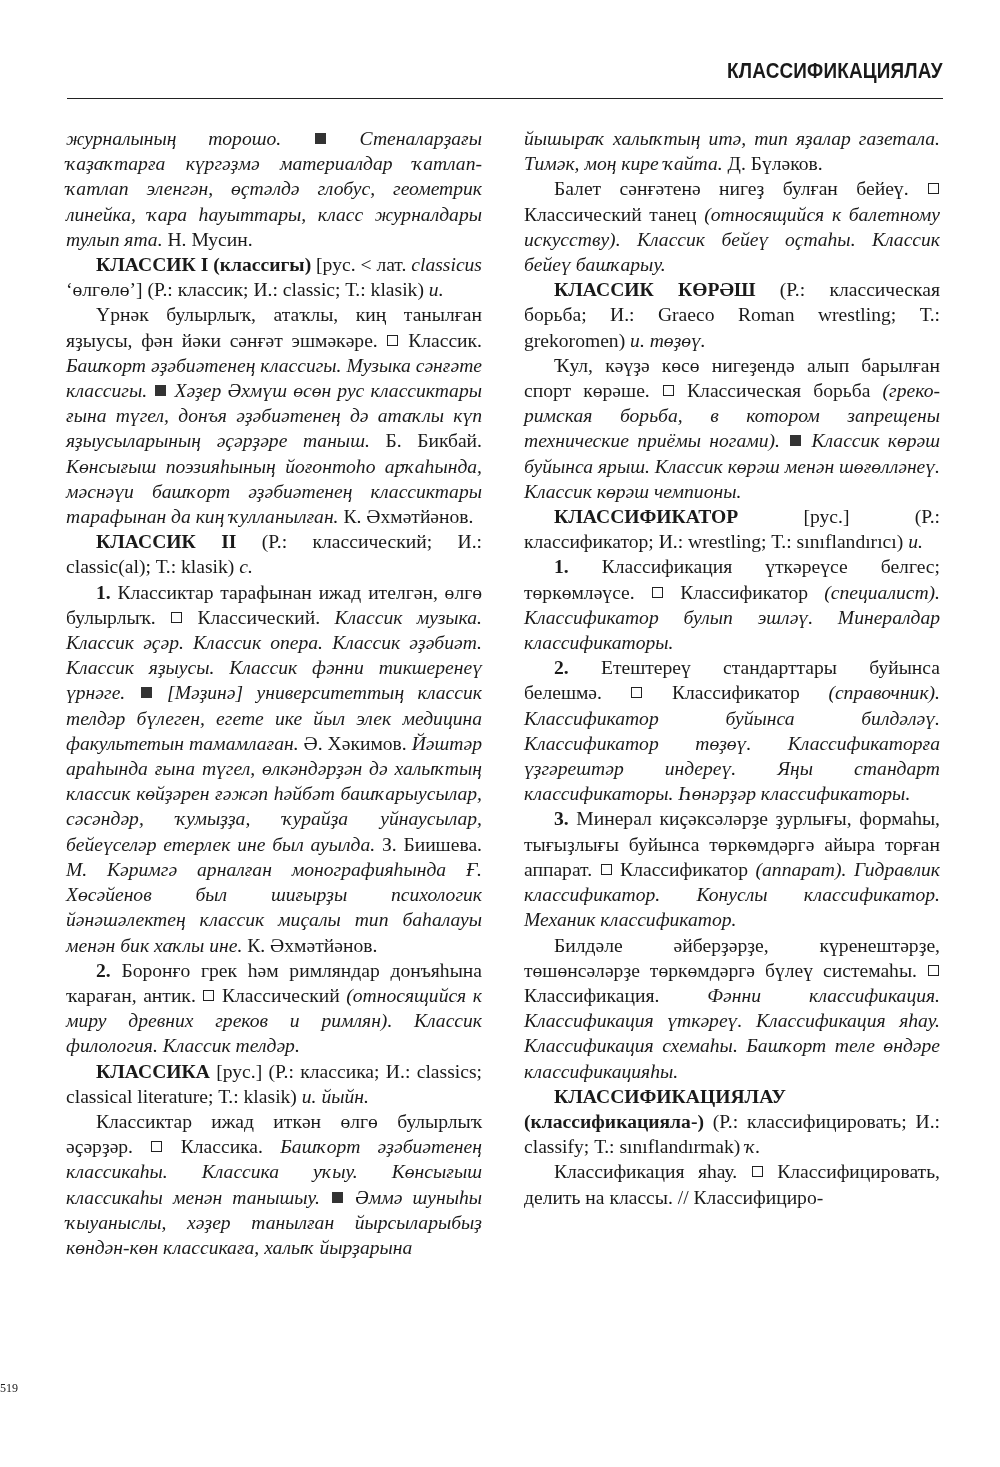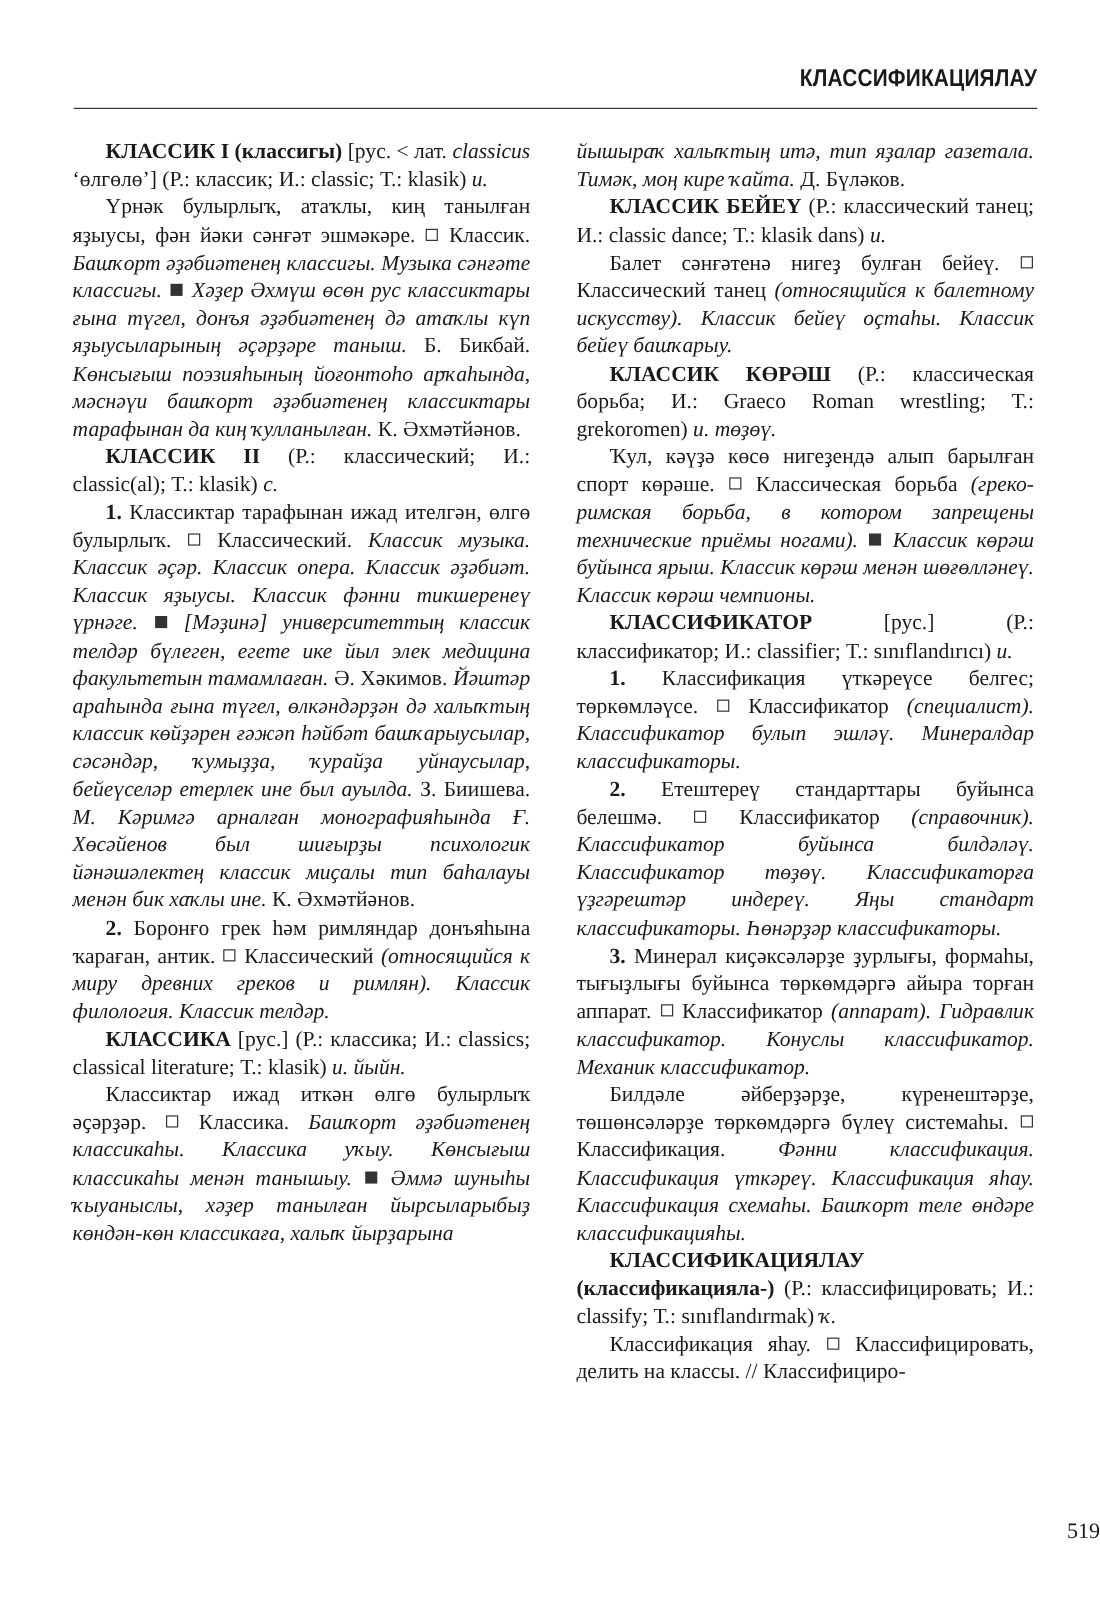--- a/index.html
+++ b/index.html
@@ -11,61 +11,61 @@
   .rule { position: absolute; left: 67px; top: 98px; width: 876px; height: 0; border-top: 1.6px solid #222; }
   .col { position: absolute; top: 126px; width: 416px; font-size: 19.6px; line-height: 25.2px; text-align: justify; hyphens: manual; }
   .col.left { left: 66px; }
   .col.right { left: 524px; }
   .p { margin: 0; text-indent: 30px; }
   .p.noindent { text-indent: 0; }
   .hw { font-weight: bold; }
   i, .it { font-style: italic; }
   .sq { display: inline-block; width: 11px; height: 11px; border: 1.3px solid #222; box-sizing: border-box; vertical-align: 1px; margin: 0 1px; }
   .bsq { display: inline-block; width: 11px; height: 11px; background: #333; vertical-align: 1px; margin: 0 2px; }
-  .folio { position: absolute; left: 0; width: 1000px; top: 1381px; text-align: right; font-size: 20px; }
+  .folio { position: absolute; left: 0; width: 1000px; top: 1381px; text-align: left; font-size: 12px; }
 </style>
 </head>
 <body>
 
 <div class="page">
 
   <div class="running-head">КЛАССИФИКАЦИЯЛАУ</div>
   <div class="rule"></div>
 
   <div class="col left">
 
+    <p class="p noindent"><i>журналының торошо.</i> <span class="bsq"></span> <i>Стеналарҙағы ҡаҙаҡтарға күргәҙмә материалдар ҡатлап-ҡатлап эленгән, өҫтәлдә глобус, геометрик линейка, ҡара һауыттары, класс журналдары тулып ята.</i><span> Н. Мусин.</span></p>
 
     <p class="p"><span class="hw">КЛАССИК I (классигы)</span><span> [рус. &lt; лат. </span><i>classicus</i><span> ‘өлгөлө’] (Р.: классик; И.: classic; Т.: klasik) </span><i>и.</i></p>
 
     <p class="p"><span>Үрнәк булырлыҡ, атаҡлы, киң танылған яҙыусы, фән йәки сәнғәт эшмәкәре.</span> <span class="sq"></span><span> Классик. </span><i>Башҡорт әҙәбиәтенең классигы. Музыка сәнғәте классигы.</i> <span class="bsq"></span> <i>Хәҙер Әхмүш өсөн рус классиктары ғына түгел, донъя әҙәбиәтенең дә атаҡлы күп яҙыусыларының әҫәрҙәре таныш.</i><span> Б. Бикбай. </span><i>Көнсығыш поэзияһының йоғонтоһо арҡаһында, мәснәүи башҡорт әҙәбиәтенең классиктары тарафынан да киң ҡулланылған.</i><span> К. Әхмәтйәнов.</span></p>
 
     <p class="p"><span class="hw">КЛАССИК II</span><span> (Р.: классический; И.: classic(al); Т.: klasik) </span><i>с.</i></p>
 
     <p class="p"><b>1.</b><span> Классиктар тарафынан ижад ителгән, өлгө булырлыҡ.</span> <span class="sq"></span><span> Классический. </span><i>Классик музыка. Классик әҫәр. Классик опера. Классик әҙәбиәт. Классик яҙыусы. Классик фәнни тикшеренеү үрнәге.</i> <span class="bsq"></span> <i>[Мәҙинә] университеттың классик телдәр бүлеген, егете ике йыл элек медицина факультетын тамамлаған.</i><span> Ә. Хәкимов. </span><i>Йәштәр араһында ғына түгел, өлкәндәрҙән дә халыҡтың классик көйҙәрен ғәжәп һәйбәт башҡарыусылар, сәсәндәр, ҡумыҙҙа, ҡурайҙа уйнаусылар, бейеүселәр етерлек ине был ауылда.</i><span> З. Биишева. </span><i>М. Кәримгә арналған монографияһында Ғ. Хөсәйенов был шиғырҙы психологик йәнәшәлектең классик миҫалы тип баһалауы менән бик хаҡлы ине.</i><span> К. Әхмәтйәнов.</span></p>
 
     <p class="p"><b>2.</b><span> Боронғо грек һәм римляндар донъяһына ҡараған, антик.</span> <span class="sq"></span><span> Классический </span><i>(относящийся к миру древних греков и римлян). Классик филология. Классик телдәр.</i></p>
 
     <p class="p"><span class="hw">КЛАССИКА</span><span> [рус.] (Р.: классика; И.: classics; classical literature; Т.: klasik) </span><i>и. йыйн.</i></p>
 
     <p class="p"><span>Классиктар ижад иткән өлгө булырлыҡ әҫәрҙәр.</span> <span class="sq"></span><span> Классика. </span><i>Башҡорт әҙәбиәтенең классикаһы. Классика уҡыу. Көнсығыш классикаһы менән танышыу.</i> <span class="bsq"></span> <i>Әммә шуныһы ҡыуаныслы, хәҙер танылған йырсыларыбыҙ көндән-көн классикаға, халыҡ йырҙарына</i></p>
   </div>
 
   <div class="col right">
 
     <p class="p noindent"><i>йышыраҡ халыҡтың итә, тип яҙалар газетала. Тимәк, моң кире ҡайта.</i><span> Д. Бүләков.</span></p>
 
-    <p class="p"><span class="hw">КЛАССИК БЕЙЕҮ</span><span> (Р.: классический танец; И.: classic dance; Т.: klasik dans) </span><i>и.</i></p>
 
     <p class="p"><span>Балет сәнғәтенә нигеҙ булған бейеү.</span> <span class="sq"></span><span> Классический танец </span><i>(относящийся к балетному искусству). Классик бейеү оҫтаһы. Классик бейеү башҡарыу.</i></p>
 
     <p class="p"><span class="hw">КЛАССИК КӨРӘШ</span><span> (Р.: классическая борьба; И.: Graeco Roman wrestling; Т.: grekoromen) </span><i>и. төҙөү.</i></p>
 
     <p class="p"><span>Ҡул, кәүҙә көсө нигеҙендә алып барылған спорт көрәше.</span> <span class="sq"></span><span> Классическая борьба </span><i>(греко-римская борьба, в котором запрещены технические приёмы ногами).</i> <span class="bsq"></span> <i>Классик көрәш буйынса ярыш. Классик көрәш менән шөғөлләнеү. Классик көрәш чемпионы.</i></p>
 
-    <p class="p"><span class="hw">КЛАССИФИКАТОР</span><span> [рус.] (Р.: классификатор; И.: classifier; Т.: sınıflandırıcı) </span><i>и.</i></p>
+    <p class="p"><span class="hw">КЛАССИФИКАТОР</span><span> [рус.] (Р.: классификатор; И.: wrestling; Т.: sınıflandırıcı) </span><i>и.</i></p>
 
     <p class="p"><b>1.</b><span> Классификация үткәреүсе белгес; төркөмләүсе.</span> <span class="sq"></span><span> Классификатор </span><i>(специалист). Классификатор булып эшләү. Минералдар классификаторы.</i></p>
 
     <p class="p"><b>2.</b><span> Етештереү стандарттары буйынса белешмә.</span> <span class="sq"></span><span> Классификатор </span><i>(справочник). Классификатор буйынса билдәләү. Классификатор төҙөү. Классификаторға үҙгәрештәр индереү. Яңы стандарт классификаторы. Һөнәрҙәр классификаторы.</i></p>
 
     <p class="p"><b>3.</b><span> Минерал киҫәксәләрҙе ҙурлығы, формаһы, тығыҙлығы буйынса төркөмдәргә айыра торған аппарат.</span> <span class="sq"></span><span> Классификатор </span><i>(аппарат). Гидравлик классификатор. Конуслы классификатор. Механик классификатор.</i></p>
 
 
     <p class="p"><span>Билдәле әйберҙәрҙе, күренештәрҙе, төшөнсәләрҙе төркөмдәргә бүлеү системаһы.</span> <span class="sq"></span><span> Классификация. </span><i>Фәнни классификация. Классификация үткәреү. Классификация яһау. Классификация схемаһы. Башҡорт теле өндәре классификацияһы.</i></p>
 

